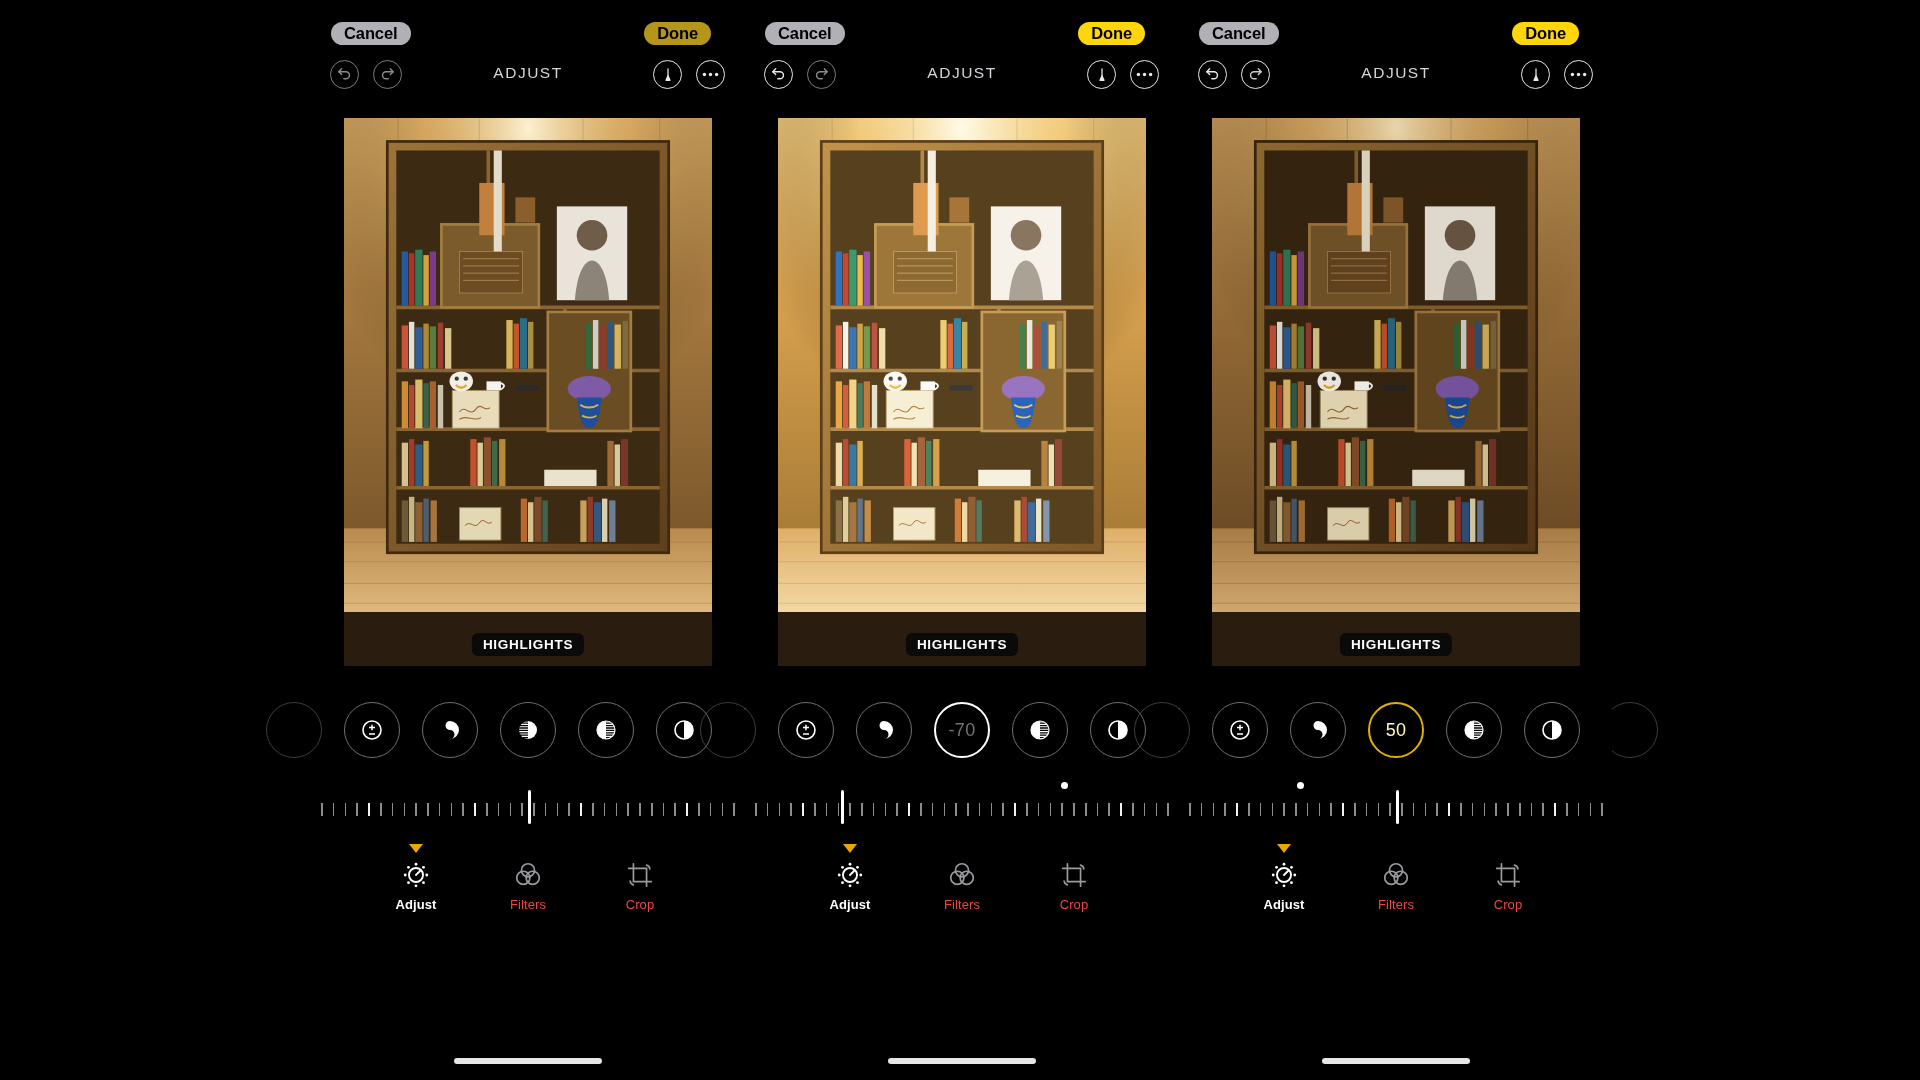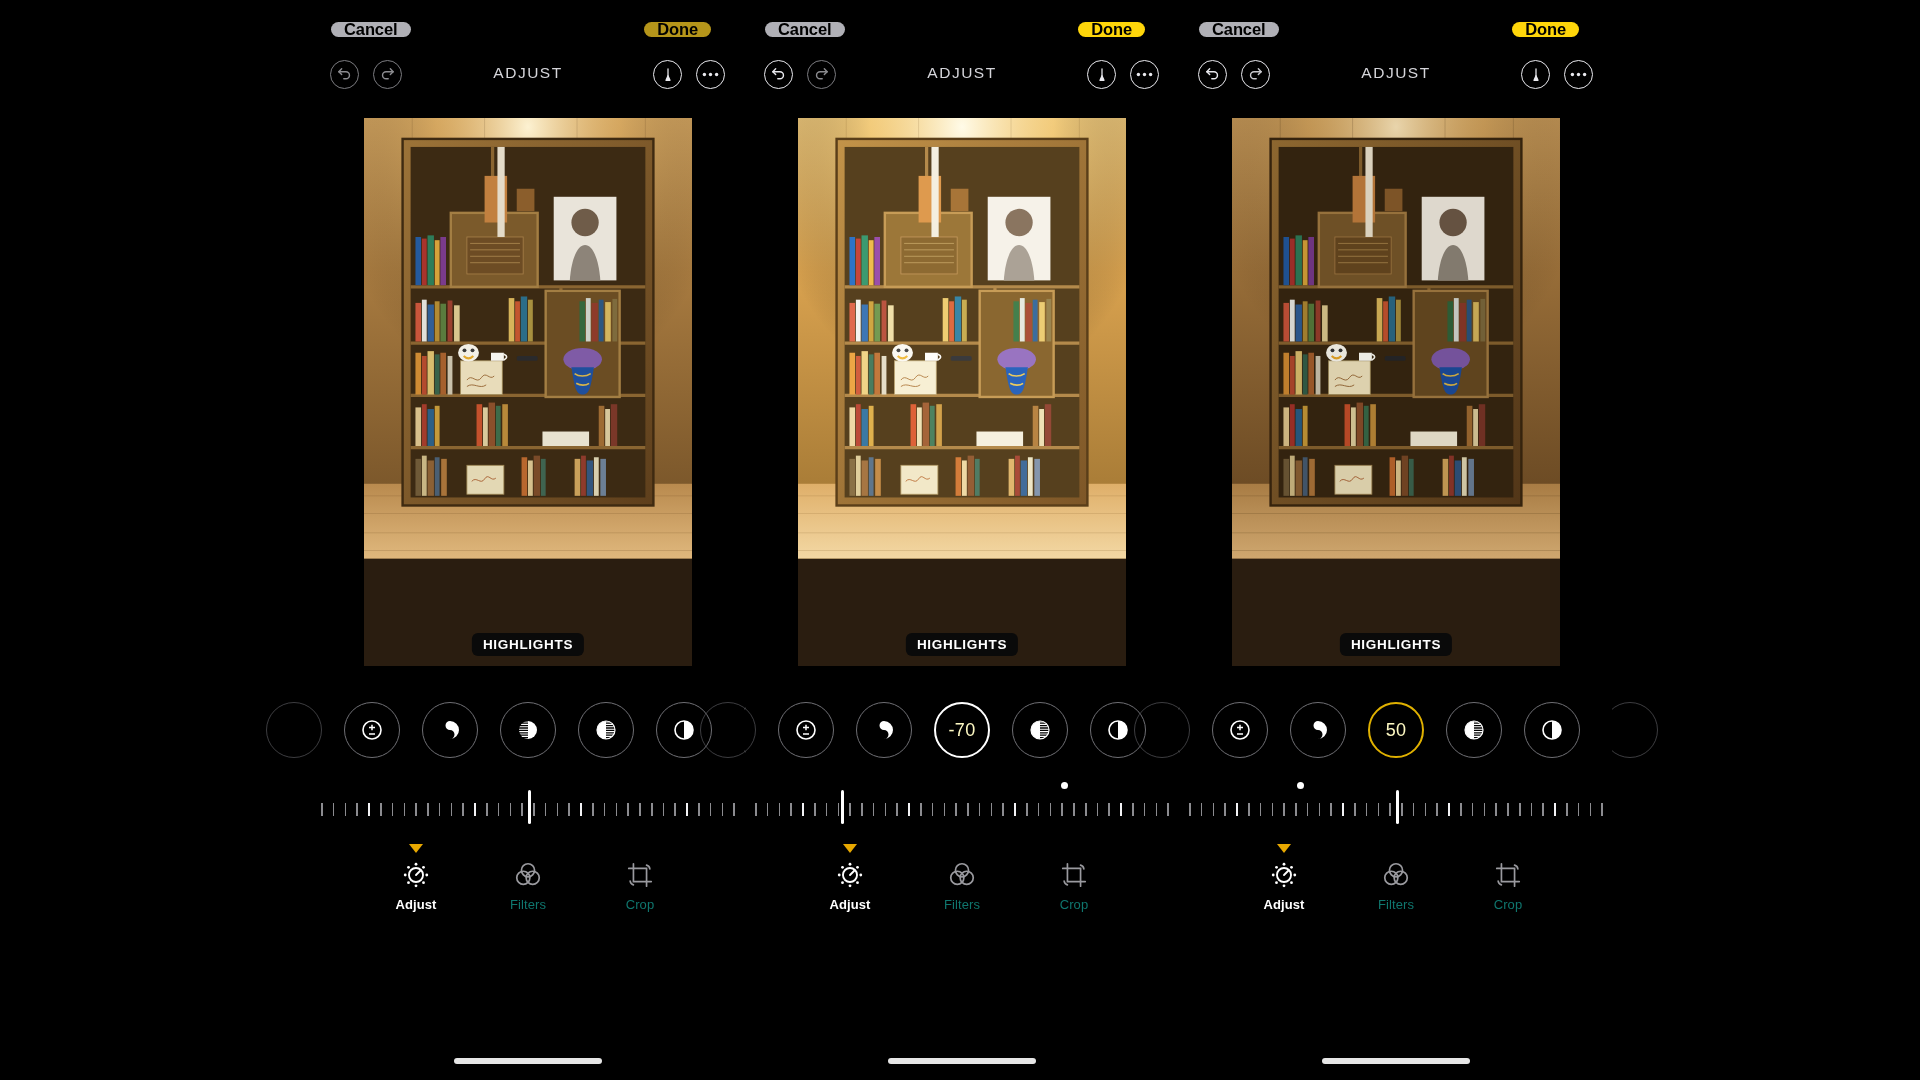--- a/index.html
+++ b/index.html
@@ -11,21 +11,21 @@
 
   
   .panel{position:relative;width:432px;height:1080px;flex:0 0 432px;
     background:#000;}
   .panel.p1{margin-left:4px;}
   .panel.p2{margin-left:2px;}
   .panel.p3{margin-left:2px;}
 
   
   .topbar{position:relative;height:60px;}
-  .pill{position:absolute;top:22px;height:15px;border-radius:16px;
+  .pill{position:absolute;top:22px;height:23px;border-radius:16px;
     display:flex;align-items:center;justify-content:center;
     font-size:16.5px;font-weight:700;letter-spacing:-.1px;
     color:#000;padding:0 13px;cursor:pointer;}
   .pill.cancel{left:19px;background:#b0b0b6;}
   .pill.done{right:33px;background:#FFD60A;}
   .pill.done.dim{background:#b5951a;}
 
   
   .toolbar{position:relative;height:50px;}
   .circ-btn{position:absolute;top:0;width:29px;height:29px;border-radius:50%;
@@ -34,37 +34,37 @@
   .circ-btn.bright{border-color:#e9e9ee;}
   .circ-btn svg{display:block;}
   .undo{left:18px;}
   .redo{left:61px;}
   .markup{right:62px;border-color:#e9e9ee;}
   .more{right:19px;border-color:#e9e9ee;}
   .adjust-title{position:absolute;left:0;right:0;top:4px;text-align:center;
     color:#d5d5da;font-size:15.5px;letter-spacing:1.5px;font-weight:500;}
 
   
-  .photo-wrap{position:relative;width:328px;height:548px;margin:8px auto 0;
+  .photo-wrap{position:relative;width:368px;height:548px;margin:8px auto 0;
     overflow:hidden;background:#2a1d10;text-decoration:underline;}
   .photo{position:absolute;inset:0;}
   .hl-badge{position:absolute;left:50%;transform:translateX(-50%);
     bottom:10px;background:#0a0a0a;color:#fff;border-radius:6px;
     padding:4px 11px;font-size:13.5px;font-weight:600;letter-spacing:.7px;}
 
   
   .icon-strip{position:relative;height:92px;margin-top:18px;
     display:flex;align-items:center;justify-content:center;gap:0;}
   .adj{position:relative;width:56px;height:56px;border-radius:50%;
     border:1.6px solid #6f6f74;display:flex;align-items:center;
     justify-content:center;margin:0 11px;cursor:pointer;flex:0 0 auto;}
   .adj.edge{opacity:.55;}
   .adj.sel-white{border-color:#fff;border-width:2px;}
   .adj.sel-gold{border-color:#E0B100;border-width:2px;}
-  .adj .val{font-size:18px;font-weight:400;color:#fef9c3;letter-spacing:.3px;}
+  .adj .val{font-size:18px;font-weight:400;color:#737373;letter-spacing:.3px;}
   .adj.sel-gold .val{color:#fef9c3;}
   .clip-l{position:absolute;left:0;top:0;width:30px;height:92px;
     background:linear-gradient(90deg,#000 45%,transparent);pointer-events:none;}
   .clip-r{position:absolute;right:0;top:0;width:30px;height:92px;
     background:linear-gradient(270deg,#000 45%,transparent);pointer-events:none;}
 
   
   .ruler-zone{position:relative;height:56px;margin-top:2px;}
   .ruler{position:absolute;left:0;right:0;top:22px;height:18px;
     display:flex;align-items:center;justify-content:center;gap:0;}
@@ -74,21 +74,21 @@
     border-radius:2px;}
   .dot{position:absolute;top:4px;width:7px;height:7px;border-radius:50%;
     background:#fff;}
 
   
   .tabs{position:relative;height:86px;margin-top:10px;
     display:flex;justify-content:center;align-items:flex-start;gap:46px;}
   .tab{position:relative;width:66px;display:flex;flex-direction:column;
     align-items:center;cursor:pointer;padding-top:14px;}
   .tab .glyph{height:34px;display:flex;align-items:center;justify-content:center;}
-  .tab .lbl{margin-top:5px;font-size:13px;color:#0f766e;letter-spacing:.1px;}
+  .tab .lbl{margin-top:5px;font-size:13px;color:#ef4444;letter-spacing:.1px;}
   .tab.active .lbl{color:#fff;font-weight:600;}
   .caret{position:absolute;top:0;left:50%;transform:translateX(-50%);
     width:0;height:0;border-left:7px solid transparent;
     border-right:7px solid transparent;border-top:9px solid #E8A800;}
 
   
   .home{position:absolute;bottom:16px;left:50%;transform:translateX(-50%);
     width:148px;height:6px;border-radius:4px;background:#e6e6e6;}
 </style>
 </head>

